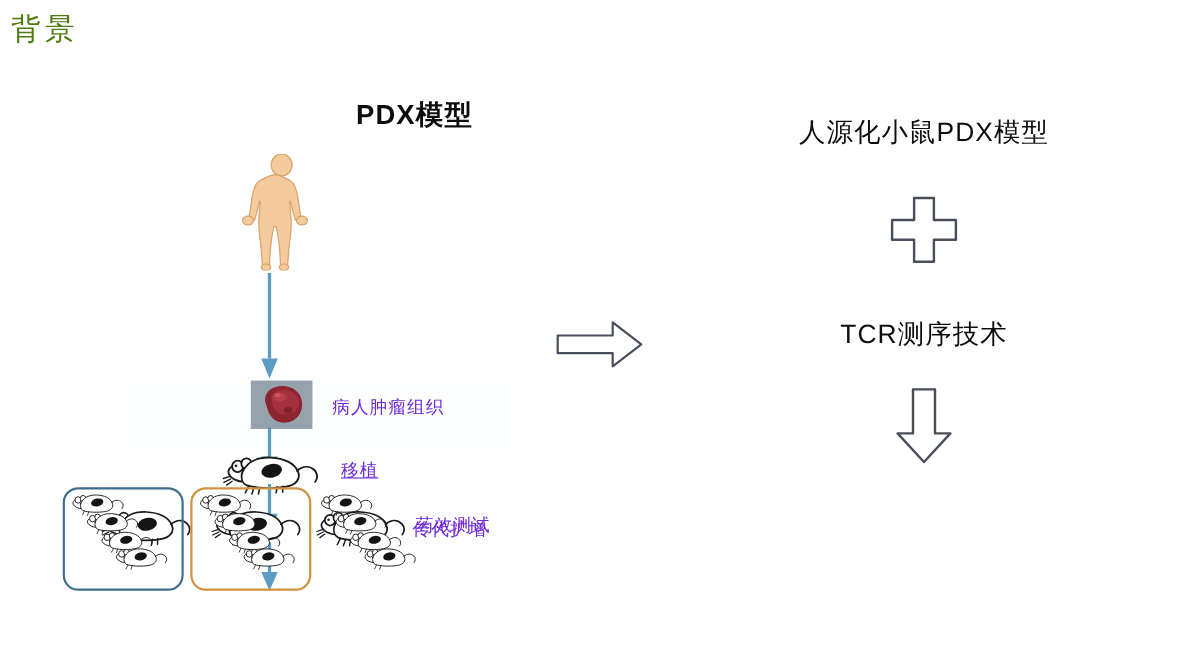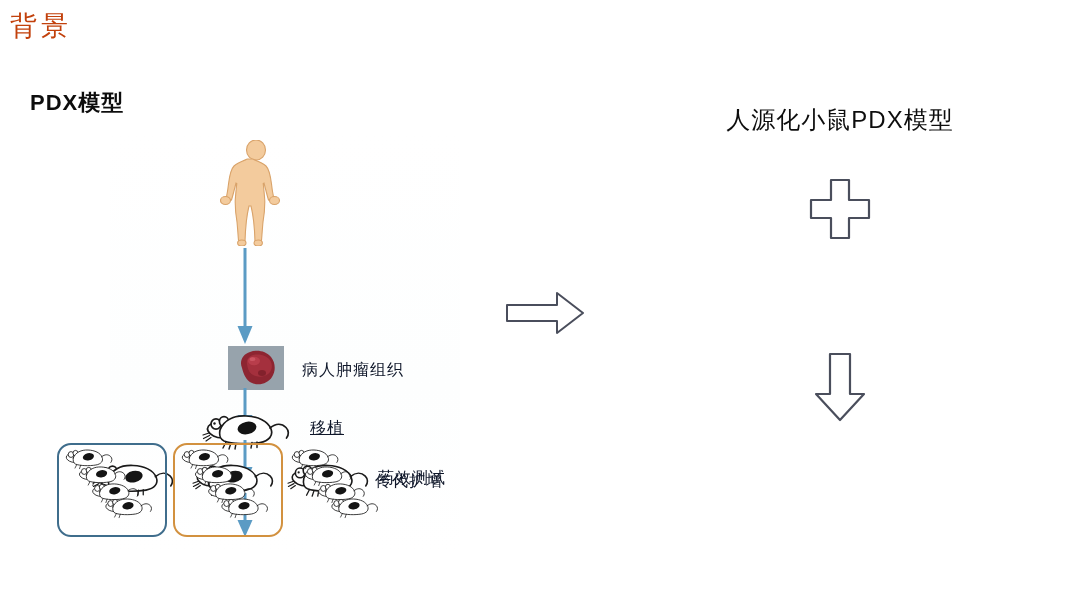--- a/index.html
+++ b/index.html
@@ -18,39 +18,39 @@
   }
 
   
   .slide-title {
     position: absolute;
     left: 10px;
     top: 8px;
     font-family: Liberation Mono, monospace;
     font-size: 27px;
     letter-spacing: 4px;
-    color: #c2410c;
+    color: #4d7c0f;
     white-space: nowrap;
   }
 
   
   .pdx-panel {
     position: absolute;
     left: 30px;
     top: 88px;
     width: 460px;
     height: 470px;
   }
   .pdx-heading {
     position: absolute;
     left: 0;
     top: 0;
     width: 400px;
-    text-align: left;
-    font-size: 22px;
+    text-align: right;
+    font-size: 25px;
     font-weight: bold;
     letter-spacing: 1px;
     color: #0d0d0d;
   }
 
   
   .flow-card {
     position: absolute;
     left: 80px;
     top: 45px;
@@ -84,21 +84,21 @@
     height: 44px;
     background: #9aa6ad;
     overflow: hidden;
   }
   .tumor svg { display:block; }
 
   
   .step-label {
     position: absolute;
     font-size: 16px;
-    color: #0f172a;
+    color: #6d28d9;
     letter-spacing: 1px;
     white-space: nowrap;
   }
 
   
   .mouse { position: absolute; }
   .mouse svg { display: block; }
 
   
   .group-box {
@@ -450,20 +450,21 @@
 <div class="right-col">
 
   <div class="right-text" style="top:14px;">人源化小鼠PDX模型</div>
 
   <div class="plus-shape">
     <svg viewBox="0 0 62 62" width="62" height="62" aria-hidden="true">
       <path d="M22 2 L40 2 L40 22 L60 22 L60 40 L40 40 L40 60 L22 60 L22 40 L2 40 L2 22 L22 22 Z" fill="#ffffff" stroke="#4a4e5c" stroke-width="2.2" stroke-linejoin="round"></path>
     </svg>
   </div>
 
+  <div class="right-text" style="top:198px;">TCR测序技术</div>
 
   <div class="down-block-arrow">
     <svg viewBox="0 0 56 70" width="56" height="70" aria-hidden="true">
       <path d="M18 2 L38 2 L38 42 L52 42 L28 68 L4 42 L18 42 Z" fill="#ffffff" stroke="#4a4e5c" stroke-width="2.2" stroke-linejoin="round"></path>
     </svg>
   </div>
 
 </div>
 
 </body></html>

